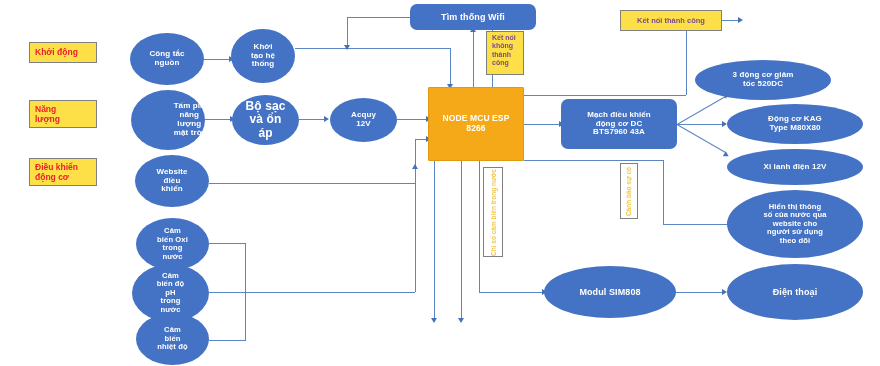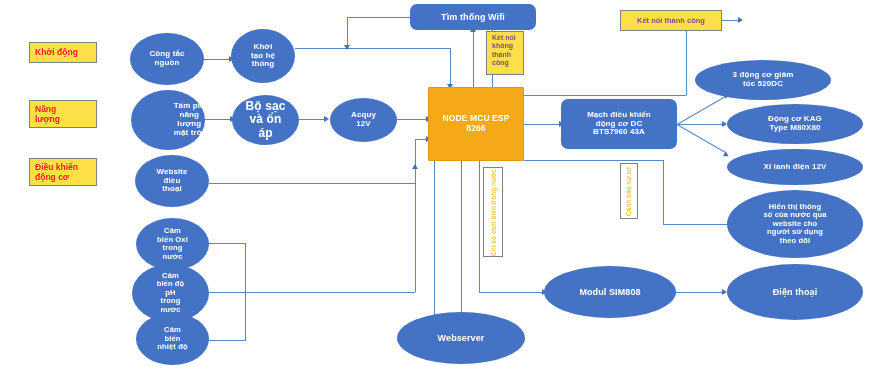--- a/index.html
+++ b/index.html
@@ -151,21 +151,21 @@
   </div>
 
   <div class="node ellipse" style="left:330px;top:98px;width:67px;height:44px;font-size:8px;white-space:pre-line;">
     <span>Acquy
 12V</span>
   </div>
 
   <div class="node ellipse" style="left:135px;top:155px;width:74px;height:52px;font-size:8px;white-space:pre-line;">
     <span>Website
 điều
-thoại</span>
+khiển</span>
   </div>
 
   <div class="node ellipse" style="left:136px;top:218px;width:73px;height:52px;font-size:7.6px;white-space:pre-line;">
     <span>Cảm
 biến Oxi
 trong
 nước</span>
   </div>
 
   <div class="node ellipse" style="left:132px;top:264px;width:77px;height:58px;font-size:7.6px;white-space:pre-line;">
@@ -232,23 +232,20 @@
   </div>
 
   <div class="vertbox" style="left:483px;top:167px;width:20px;height:90px;">
     <span style="font-size:6.5px;">Chỉ số cảm biến trong nước</span>
   </div>
 
   <div class="vertbox" style="left:620px;top:163px;width:18px;height:56px;">
     <span style="font-size:6.5px;">Cảnh báo sự cố</span>
   </div>
 
-  <div class="node ellipse" style="left:397px;top:312px;width:128px;height:52px;font-size:9px;">
-    <span>Webserver</span>
-  </div>
 
   <div class="node ellipse" style="left:544px;top:266px;width:132px;height:52px;font-size:9px;">
     <span>Modul SIM808</span>
   </div>
 
   <div class="node ellipse" style="left:727px;top:264px;width:136px;height:56px;font-size:9px;">
     <span>Điện thoại</span>
   </div>
 
 </div>

